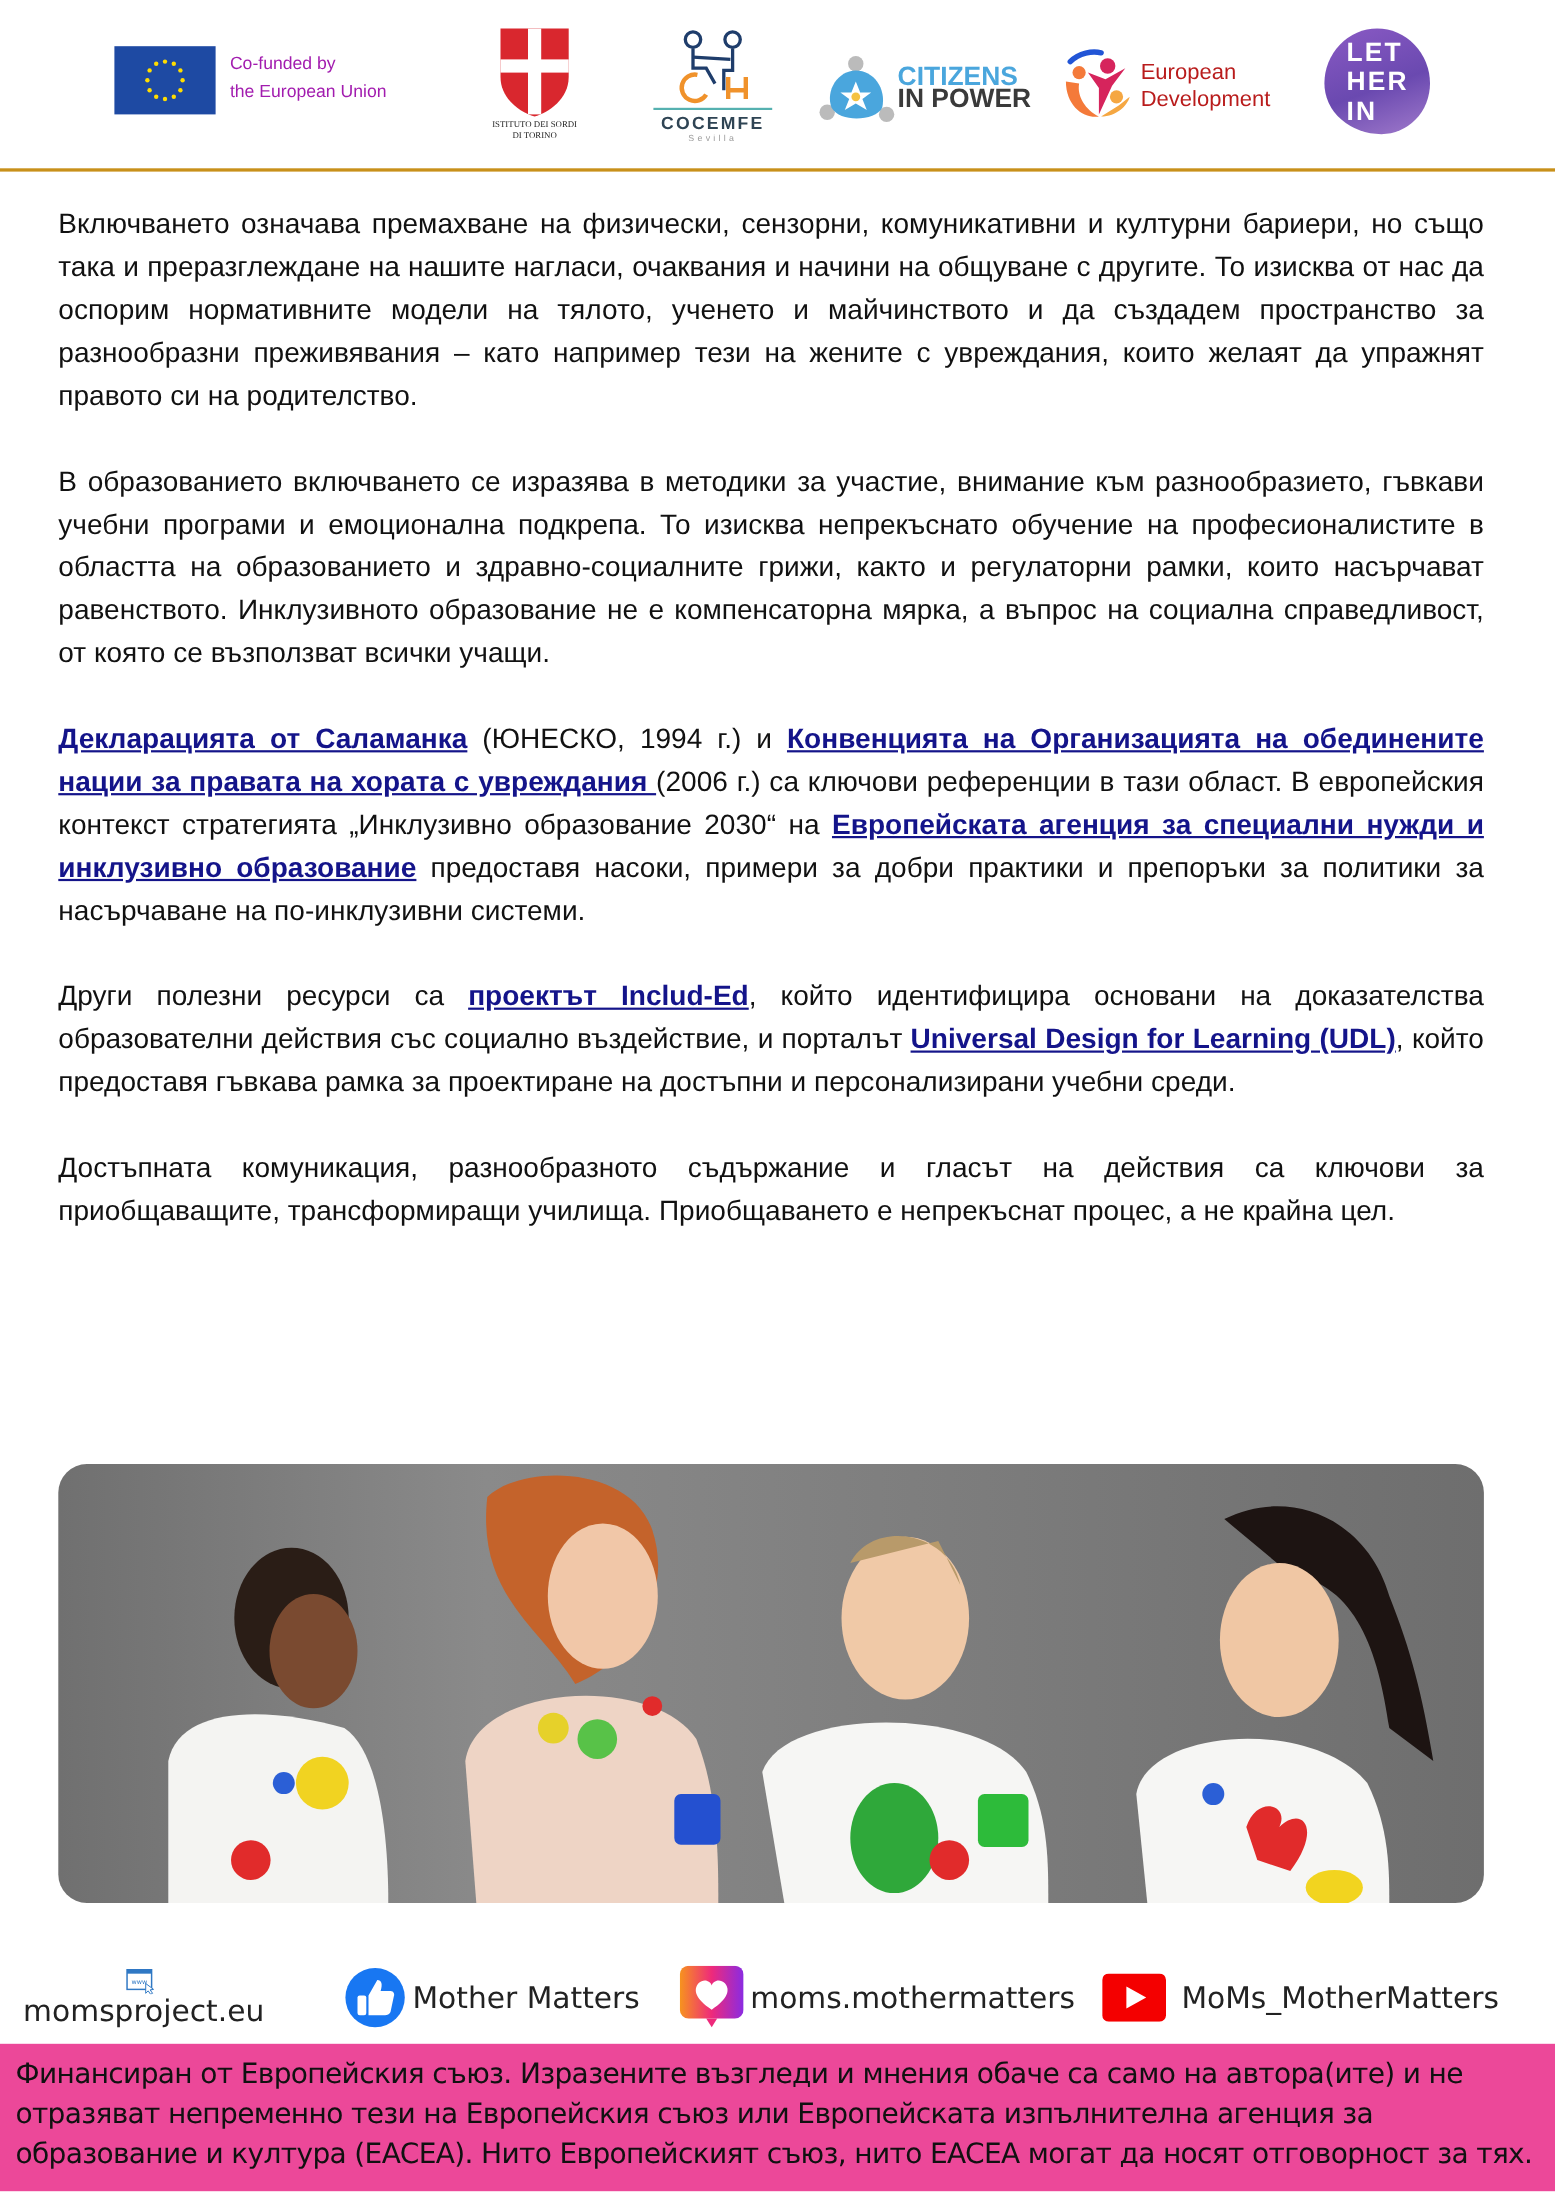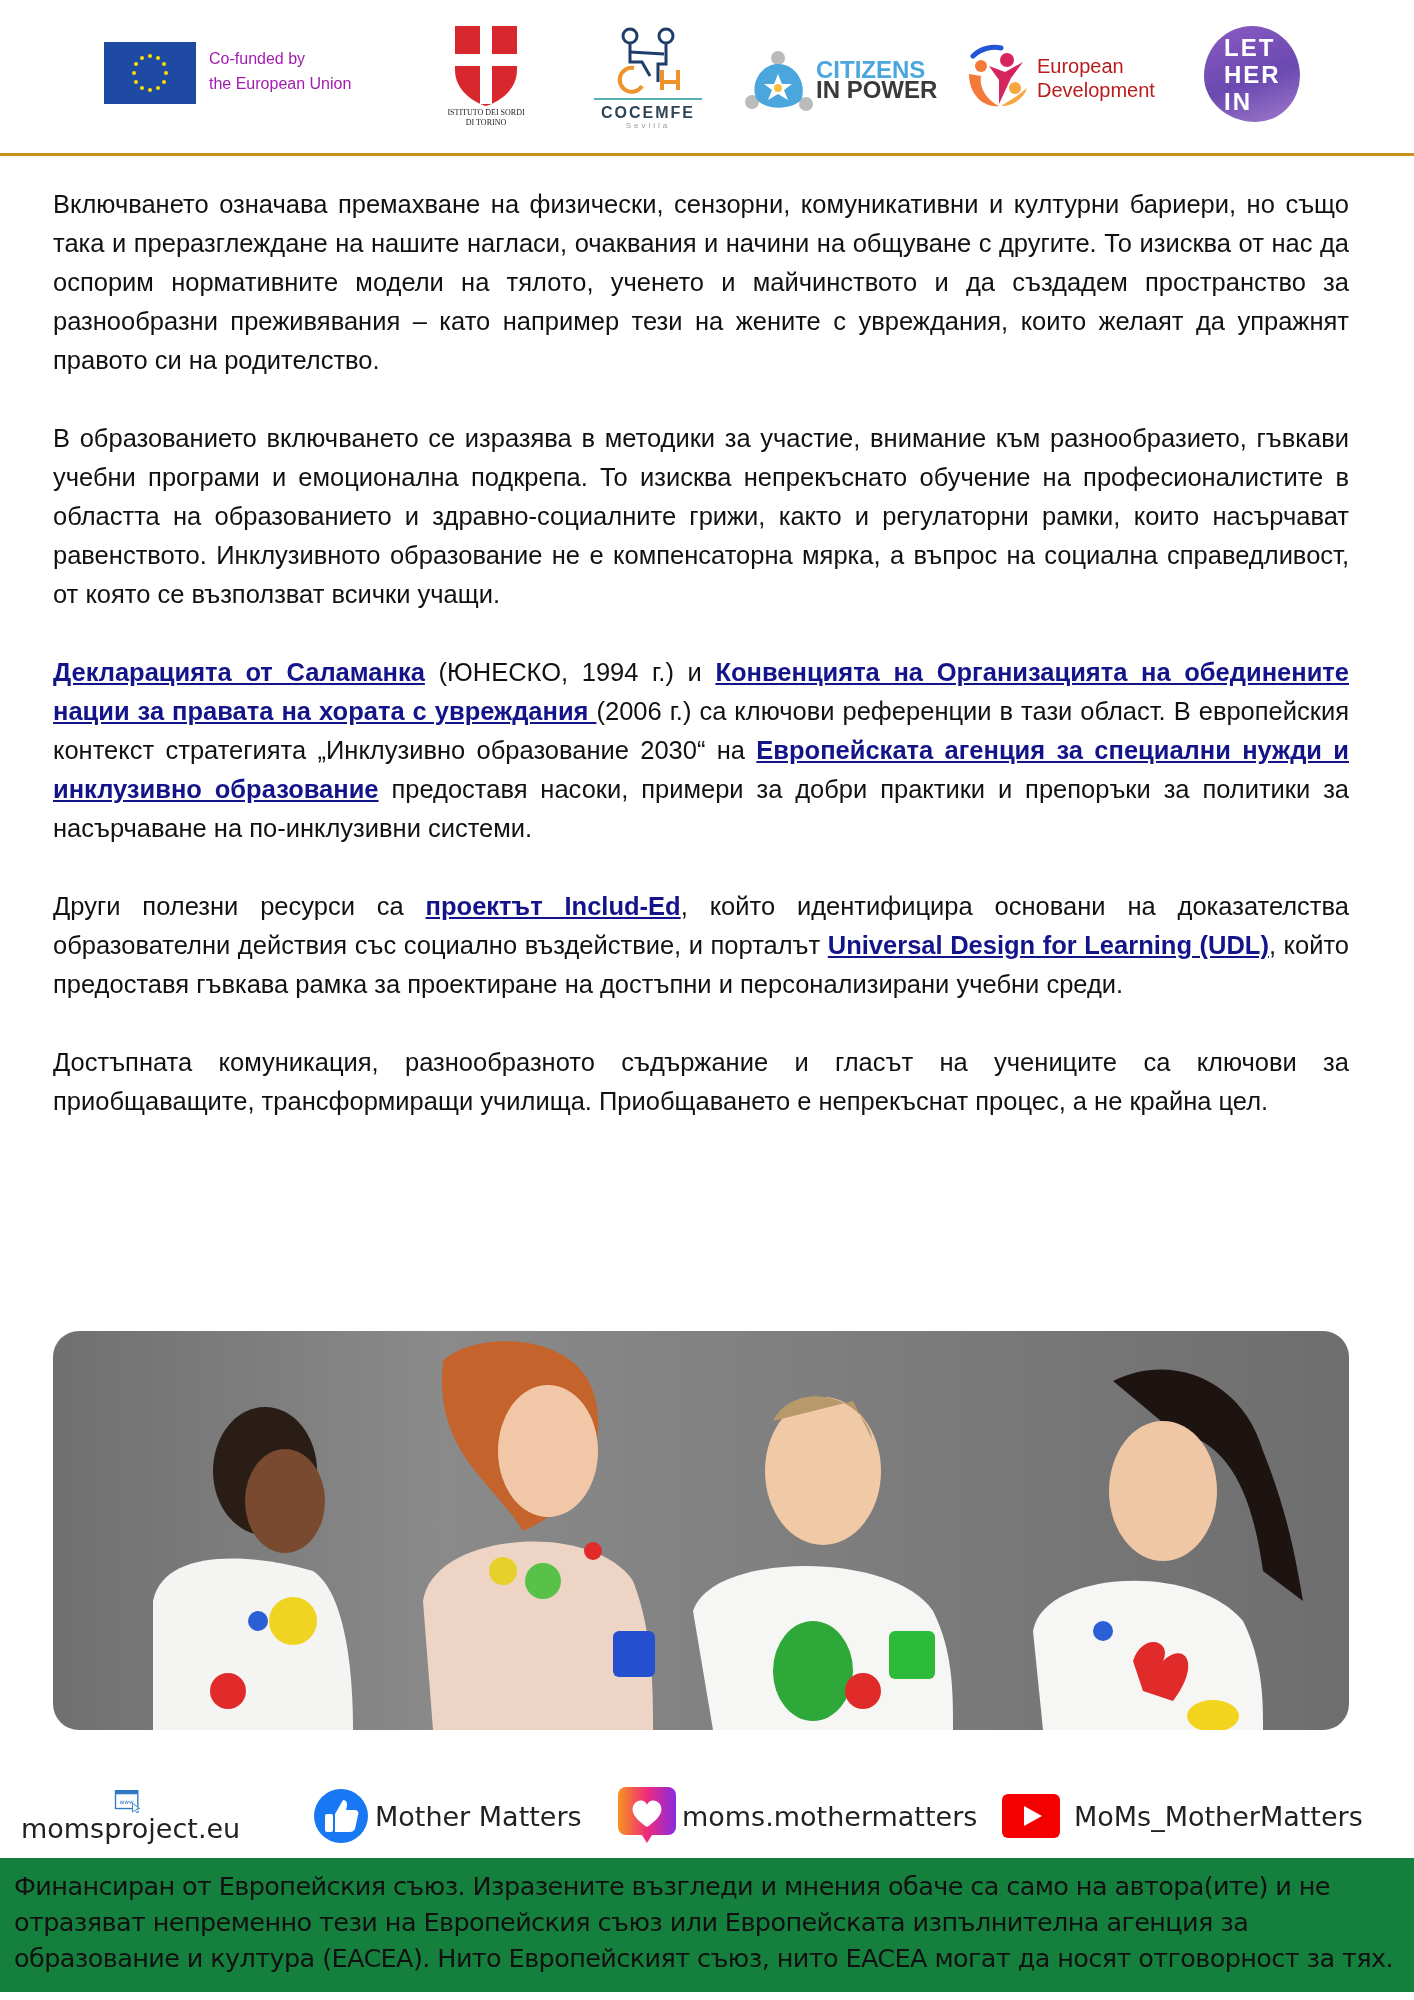--- a/index.html
+++ b/index.html
@@ -46,21 +46,21 @@
 
   .photo { position: absolute; left: 53px; top: 1331px; width: 1296px; height: 399px; border-radius: 26px; overflow: hidden;
     background: linear-gradient(90deg, #707070 0%, #8a8a8a 30%, #7e7e7e 60%, #6e6e6e 100%); }
   .photo svg { width: 100%; height: 100%; display: block; }
 
   .social { position: absolute; left: 0; top: 1788px; width: 1414px; height: 56px; }
   .social .item { position: absolute; top: 0; height: 56px; display: flex; align-items: center; }
   .social .label { font-family: "DejaVu Sans", sans-serif; font-size: 27px; color: #222; margin-left: 6px; white-space: nowrap; }
   .social svg { display: block; }
 
-  .footer { position: absolute; left: 0; top: 1858px; width: 1414px; height: 134px; background: #15803d; }
+  .footer { position: absolute; left: 0; top: 1858px; width: 1414px; height: 134px; background: #ec4899; }
   .footer p { margin: 0; padding: 10px 14px 0 14px; font-size: 25.5px; line-height: 36px; color: #111; font-family: "DejaVu Sans", sans-serif; letter-spacing: -0.6px; }
 </style>
 </head>
 <body>
 
 <div class="header">
   <div class="logo eu-flag">
     <svg viewBox="0 0 92 62">
       <g fill="#ffdd00">
         <circle cx="46" cy="14" r="2"></circle>
@@ -153,21 +153,21 @@
     </div>
   </div>
 </div>
 <div class="header-rule"></div>
 
 <div class="content">
   <p>Включването означава премахване на физически, сензорни, комуникативни и културни бариери, но също така и преразглеждане на нашите нагласи, очаквания и начини на общуване с другите. То изисква от нас да оспорим нормативните модели на тялото, ученето и майчинството и да създадем пространство за разнообразни преживявания – като например тези на жените с увреждания, които желаят да упражнят правото си на родителство.</p>
   <p>В образованието включването се изразява в методики за участие, внимание към разнообразието, гъвкави учебни програми и емоционална подкрепа. То изисква непрекъснато обучение на професионалистите в областта на образованието и здравно-социалните грижи, както и регулаторни рамки, които насърчават равенството. Инклузивното образование не е компенсаторна мярка, а въпрос на социална справедливост, от която се възползват всички учащи.</p>
   <p><a>Декларацията от Саламанка</a><span> (ЮНЕСКО, 1994 г.) и </span><a>Конвенцията на Организацията на обединените нации за правата на хората с увреждания </a><span>(2006 г.) са ключови референции в тази област. В европейския контекст стратегията „Инклузивно образование 2030“ на </span><a>Европейската агенция за специални нужди и инклузивно образование</a><span> предоставя насоки, примери за добри практики и препоръки за политики за насърчаване на по-инклузивни системи.</span></p>
   <p><span>Други полезни ресурси са </span><a>проектът Includ-Ed</a><span>, който идентифицира основани на доказателства образователни действия със социално въздействие, и порталът </span><a>Universal Design for Learning (UDL)</a><span>, който предоставя гъвкава рамка за проектиране на достъпни и персонализирани учебни среди.</span></p>
-  <p style="margin-bottom:0">Достъпната комуникация, разнообразното съдържание и гласът на учениците са ключови за приобщаващите, трансформиращи училища. Приобщаването е непрекъснат процес, а не крайна цел.</p>
+  <p style="margin-bottom:0">Достъпната комуникация, разнообразното съдържание и гласът на действия са ключови за приобщаващите, трансформиращи училища. Приобщаването е непрекъснат процес, а не крайна цел.</p>
 </div>
 
 <div class="photo">
   <svg viewBox="0 0 1296 399" preserveAspectRatio="none">
 
     <g>
       <ellipse cx="212" cy="140" rx="52" ry="64" fill="#2a1d16"></ellipse>
       <ellipse cx="232" cy="170" rx="40" ry="52" fill="#7a4a30"></ellipse>
       <path d="M100 270 C110 220 190 220 260 240 C290 260 300 330 300 399 H100 Z" fill="#f4f4f2"></path>
       <circle cx="240" cy="290" r="24" fill="#f1d321"></circle>

